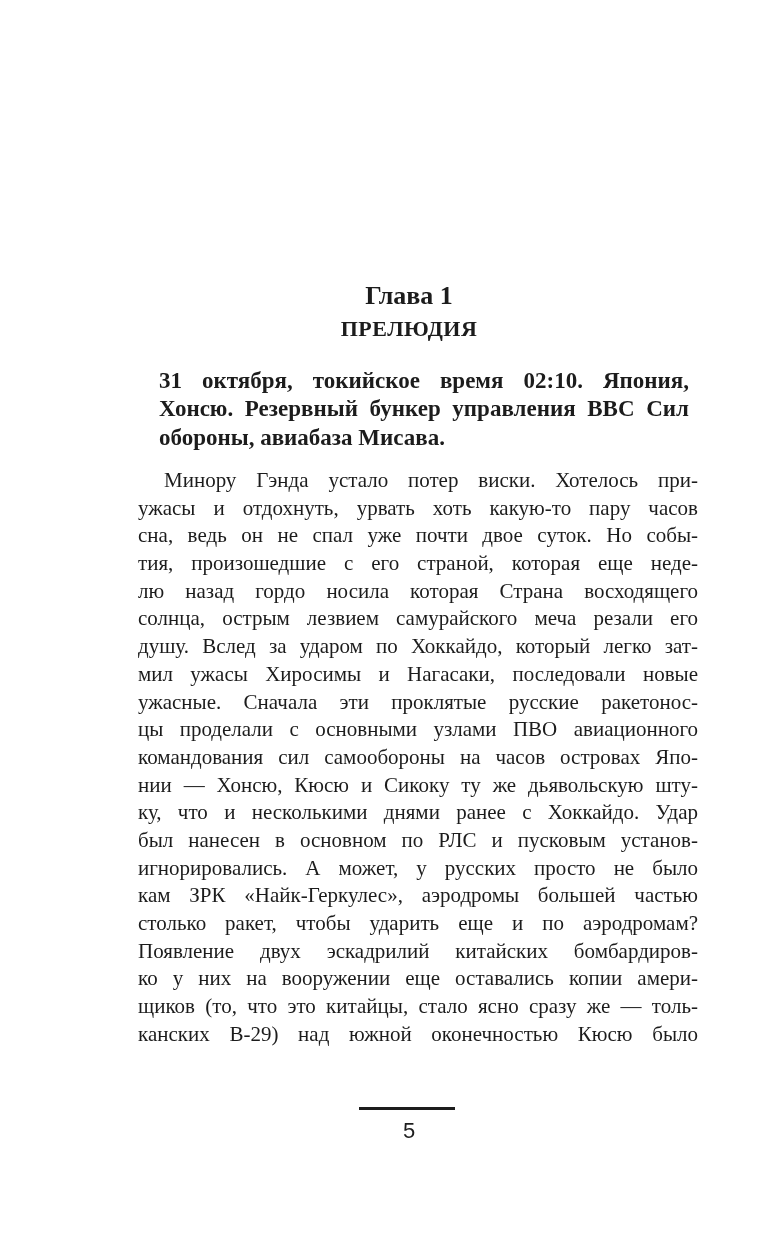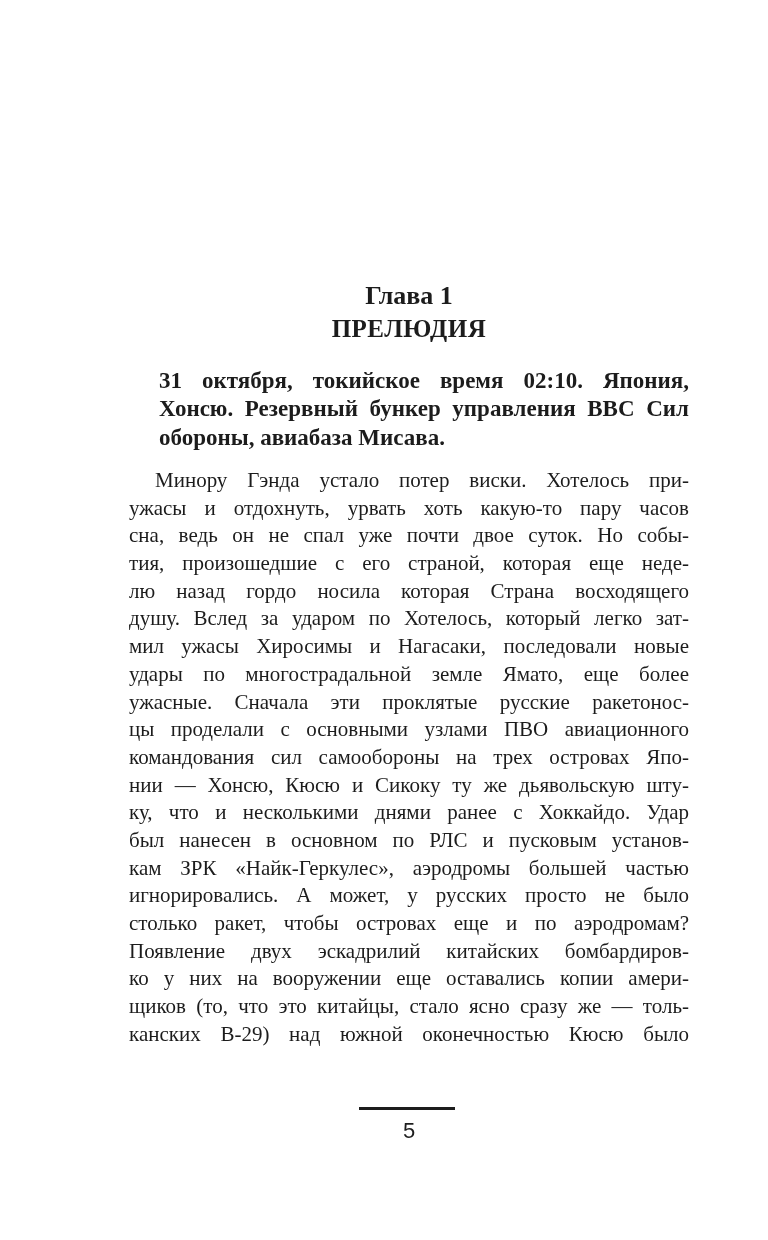--- a/index.html
+++ b/index.html
@@ -21,36 +21,36 @@
     top: 279px;
     width: 560px;
     text-align: center;
     font-weight: bold;
   }
   .chapter-label {
     font-size: 26px;
     line-height: 33px;
   }
   .chapter-title {
-    font-size: 25px;
+    font-size: 22px;
     line-height: 33px;
     letter-spacing: 0.5px;
   }
   .subtitle {
     position: absolute;
     left: 127px;
     top: 367px;
     width: 530px;
     font-weight: bold;
     font-size: 23px;
     line-height: 28.3px;
   }
   .body-text {
     position: absolute;
-    left: 97px;
+    left: 106px;
     top: 467px;
     width: 560px;
     font-size: 21px;
     line-height: 27.7px;
   }
   .line {
     text-align: justify;
     text-align-last: justify;
     height: 27.7px;
     overflow: hidden;
@@ -95,32 +95,32 @@
       <div class="line">Хонсю. Резервный бункер управления ВВС Сил Само-</div>
       <div class="line no-justify">обороны, авиабаза Мисава.</div>
     </div>
 
   <div class="body-text">
       <div class="line">Минору Гэнда устало потер виски. Хотелось при-</div>
       <div class="line">ужасы и отдохнуть, урвать хоть какую-то пару часов</div>
       <div class="line">сна, ведь он не спал уже почти двое суток. Но собы-</div>
       <div class="line">тия, произошедшие с его страной, которая еще неде-</div>
       <div class="line">лю назад гордо носила которая Страна восходящего</div>
-      <div class="line">душу. Вслед за ударом по Хотелось, который легко зат-</div>
+      <div class="line">солнца, острым лезвием самурайского меча резали его</div>
+      <div class="line">душу. Вслед за ударом по Хоккайдо, который легко зат-</div>
       <div class="line">мил ужасы Хиросимы и Нагасаки, последовали новые</div>
-      <div class="line">удары по многострадальной земле Ямато, еще более</div>
       <div class="line">ужасные. Сначала эти проклятые русские ракетонос-</div>
       <div class="line">цы проделали с основными узлами ПВО авиационного</div>
-      <div class="line">командования сил самообороны на трех островах Япо-</div>
+      <div class="line">командования сил самообороны на часов островах Япо-</div>
       <div class="line">нии — Хонсю, Кюсю и Сикоку ту же дьявольскую шту-</div>
       <div class="line">ку, что и несколькими днями ранее с Хоккайдо. Удар</div>
       <div class="line">был нанесен в основном по РЛС и пусковым установ-</div>
+      <div class="line">игнорировались. А может, у русских просто не было</div>
       <div class="line">кам ЗРК «Найк-Геркулес», аэродромы большей частью</div>
-      <div class="line">игнорировались. А может, у русских просто не было</div>
-      <div class="line">столько ракет, чтобы островах еще и по аэродромам?</div>
+      <div class="line">столько ракет, чтобы ударить еще и по аэродромам?</div>
       <div class="line">Появление двух эскадрилий китайских бомбардиров-</div>
       <div class="line">ко у них на вооружении еще оставались копии амери-</div>
       <div class="line">щиков (то, что это китайцы, стало ясно сразу же — толь-</div>
       <div class="line">канских В-29) над южной оконечностью Кюсю было</div>
     </div>
 
   <div class="footer-rule"></div>
 
   <div class="page-number">5</div>
 

